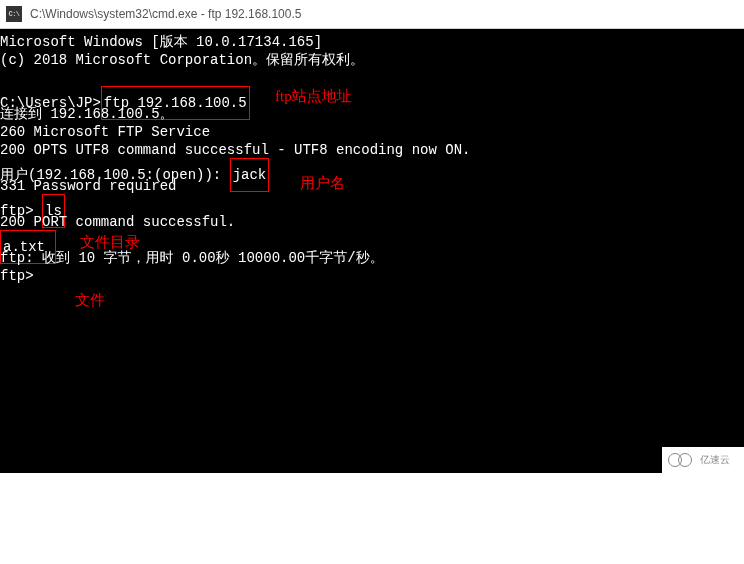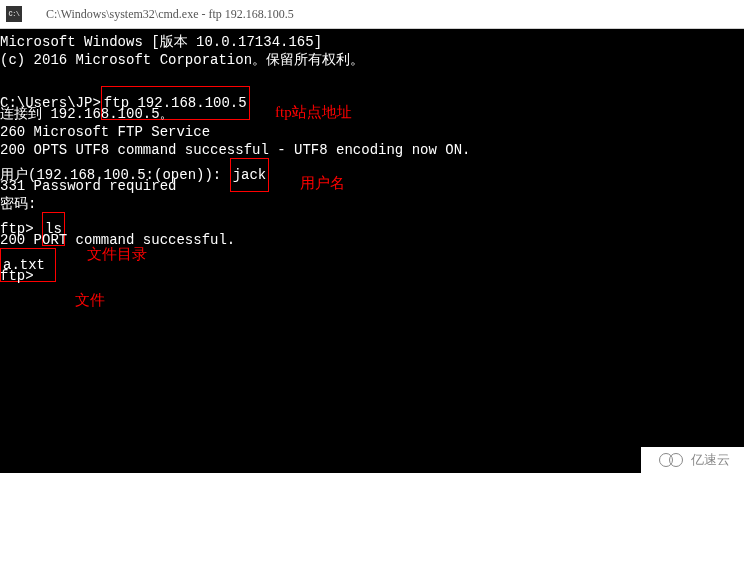--- a/index.html
+++ b/index.html
@@ -33,22 +33,21 @@
       justify-content: center;
       margin-right: 8px;
       font-size: 7px;
       color: #cccccc;
       font-weight: bold;
       letter-spacing: -0.5px;
     }
     .title-text {
       color: #555555;
       font-size: 12px;
-      font-family: Liberation Serif, serif;
-      margin-left: 16px;
+      font-family: Liberation Sans, sans-serif;
     }
     .terminal {
       background: #000000;
       color: #ffffff;
       width: 744px;
       height: 444px;
       padding: 4px 0;
       line-height: 18px;
       position: relative;
     }
@@ -68,23 +67,23 @@
       color: #ff0000;
       font-family: "SimSun", "宋体", serif;
       font-size: 15px;
     }
     .watermark {
       position: absolute;
       right: 0;
       bottom: 0;
       background: #ffffff;
       color: #888888;
-      padding: 4px 14px 4px 18px;
+      padding: 4px 14px 4px 6px;
       font-family: "Microsoft YaHei", sans-serif;
-      font-size: 13px;
+      font-size: 10px;
       display: flex;
       align-items: center;
       gap: 4px;
       text-align: right;
     }
     .watermark-icon {
       width: 28px;
       height: 16px;
       position: relative;
     }
@@ -104,36 +103,36 @@
 </head>
 <body>
 
 <div class="titlebar">
   <div class="app-icon">C:\</div>
   <div class="title-text">C:\Windows\system32\cmd.exe - ftp  192.168.100.5</div>
 </div>
 
 <div class="terminal">
   <div class="line">Microsoft Windows [版本 10.0.17134.165]</div>
-  <div class="line">(c) 2016 Microsoft Corporation。保留所有权利。</div>
+  <div class="line">(c) 2018 Microsoft Corporation。保留所有权利。</div>
   <div class="line"> </div>
   <div class="line"><span>C:\Users\JP&gt;</span><span class="hl-box">ftp 192.168.100.5</span></div>
   <div class="line">连接到 192.168.100.5。</div>
   <div class="line">260 Microsoft FTP Service</div>
   <div class="line">200 OPTS UTF8 command successful - UTF8 encoding now ON.</div>
   <div class="line"><span>用户(192.168.100.5:(open)): </span><span class="hl-box">jack</span></div>
   <div class="line">331 Password required</div>
-  <div class="line">密码:</div>
   <div class="line"><span>ftp&gt; </span><span class="hl-box">ls</span></div>
   <div class="line">200 PORT command successful.</div>
   <div class="line"><span class="hl-box">a.txt </span></div>
+  <div class="line">ftp: 收到 10 字节，用时 0.00秒 10000.00千字节/秒。</div>
   <div class="line">ftp&gt;</div>
 
-  <div class="annotation" style="left:275px; top:58px;margin-top:16px;">ftp站点地址</div>
+  <div class="annotation" style="left:275px; top:58px;">ftp站点地址</div>
   <div class="annotation" style="left:300px; top:145px;">用户名</div>
-  <div class="annotation" style="left:80px; top:216px;margin-left:7px;">文件目录</div>
+  <div class="annotation" style="left:80px; top:204px;">文件目录</div>
   <div class="annotation" style="left:75px; top:262px;font-family:Liberation Serif, serif;">文件</div>
 
   <div class="watermark">
     <span class="watermark-icon"></span>
     <span>亿速云</span>
   </div>
 </div>
 
 </body></html>

